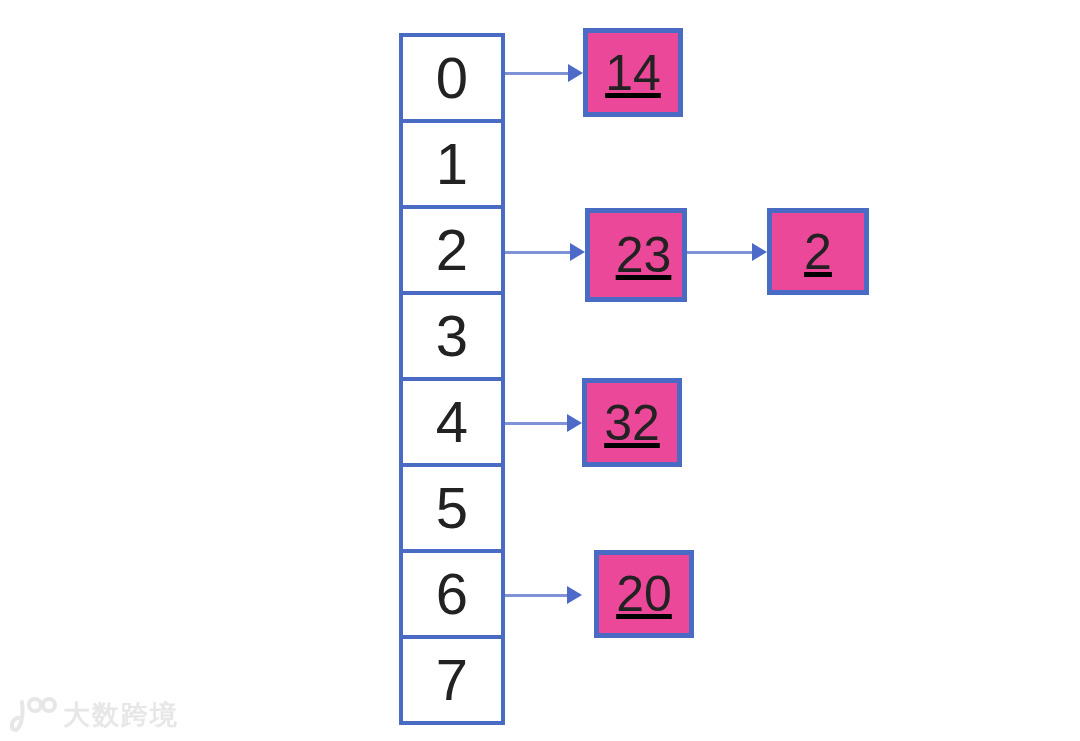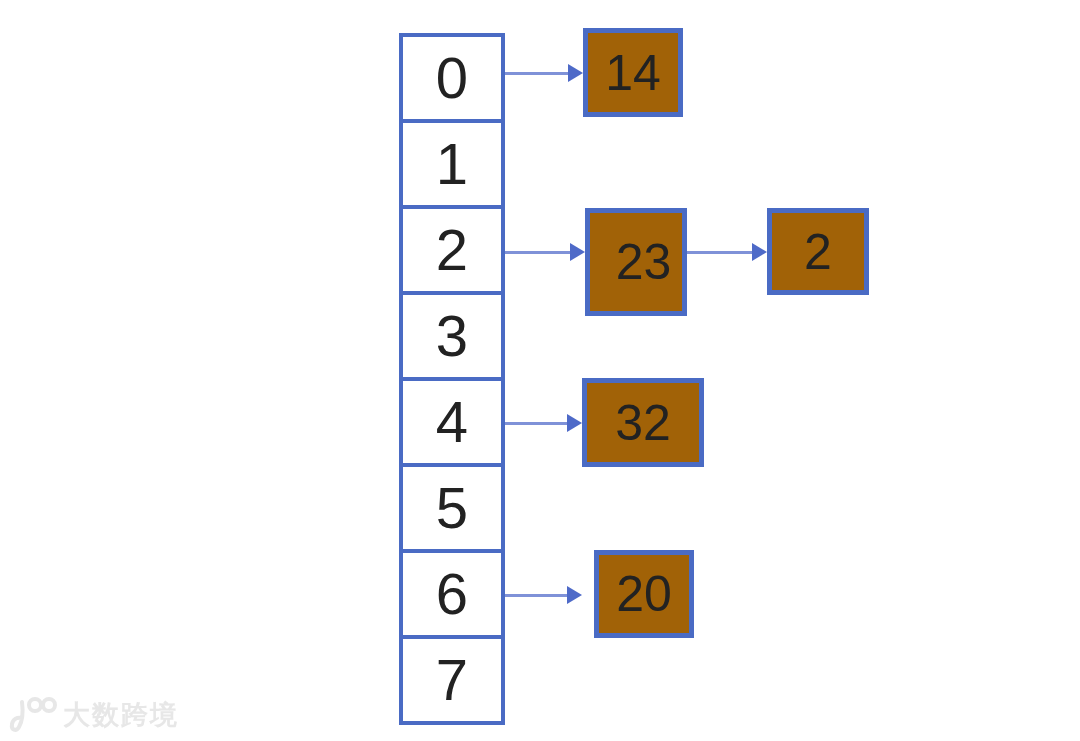--- a/index.html
+++ b/index.html
@@ -21,22 +21,22 @@
   }
   .cell + .cell{margin-top:-4px;}
   .cell span{
     font-size:58px;line-height:1;
     color:var(--ink,#222222);
   }
   
   .node{
     position:absolute;box-sizing:border-box;
     border:5px solid var(--box-border,#4a6bc4);
-    background:#a16207;
-    display:flex;align-items:center;justify-content:center;
+    background:#ec4899;
+    display:flex;align-items:center;justify-content:center;text-decoration:underline;
   }
   .node span{
     font-size:50px;line-height:1;
     color:var(--ink,#222222);
   }
   
   .arrow{position:absolute;height:20px;}
   .arrow .shaft{
     position:absolute;left:0;right:13px;top:8.5px;height:3px;
     background:var(--arrow-line,#7f92d8);
@@ -87,27 +87,27 @@
         <span>6</span>
       </div>
     <div class="cell">
         <span>7</span>
       </div>
   </div>
 
   <div class="node" style="left:583px;top:28px;width:100px;height:89px;">
     <span>14</span>
   </div>
-  <div class="node" style="left:585px;top:208px;width:102px;height:108px;padding-left:15px;">
+  <div class="node" style="left:585px;top:208px;width:102px;height:94px;padding-left:15px;">
     <span>23</span>
   </div>
   <div class="node" style="left:767px;top:208px;width:102px;height:87px;">
     <span>2</span>
   </div>
-  <div class="node" style="left:582px;top:378px;width:122px;height:89px;justify-content:center;">
+  <div class="node" style="left:582px;top:378px;width:100px;height:89px;justify-content:center;">
     <span>32</span>
   </div>
   <div class="node" style="left:594px;top:550px;width:100px;height:88px;">
     <span>20</span>
   </div>
 
   <div class="arrow" style="left:505px;top:63px;width:78px;">
     <i class="shaft"></i>
       <i class="head"></i>
   </div>

